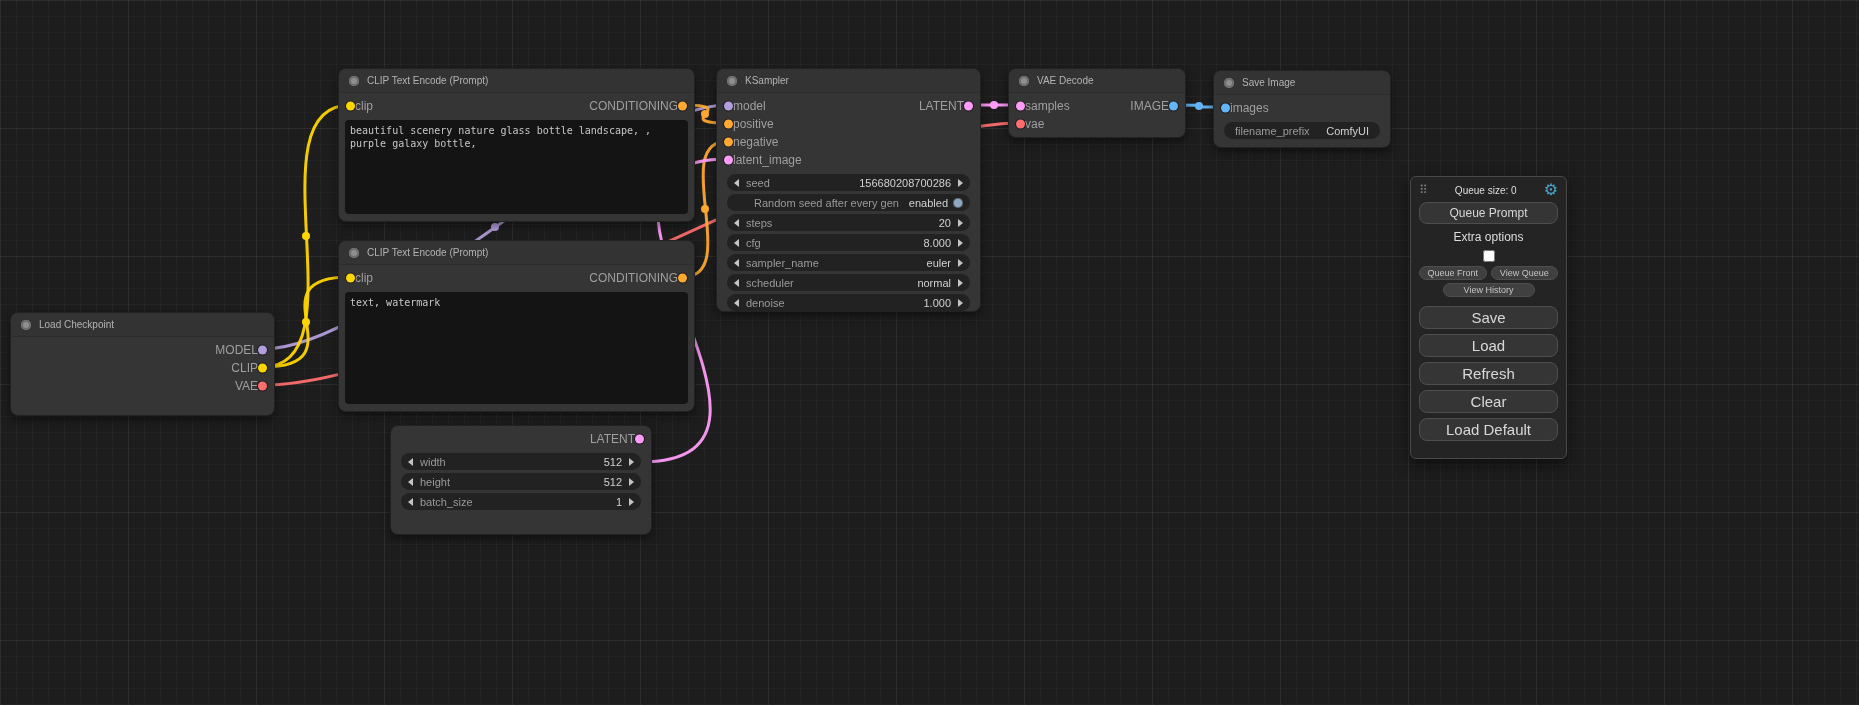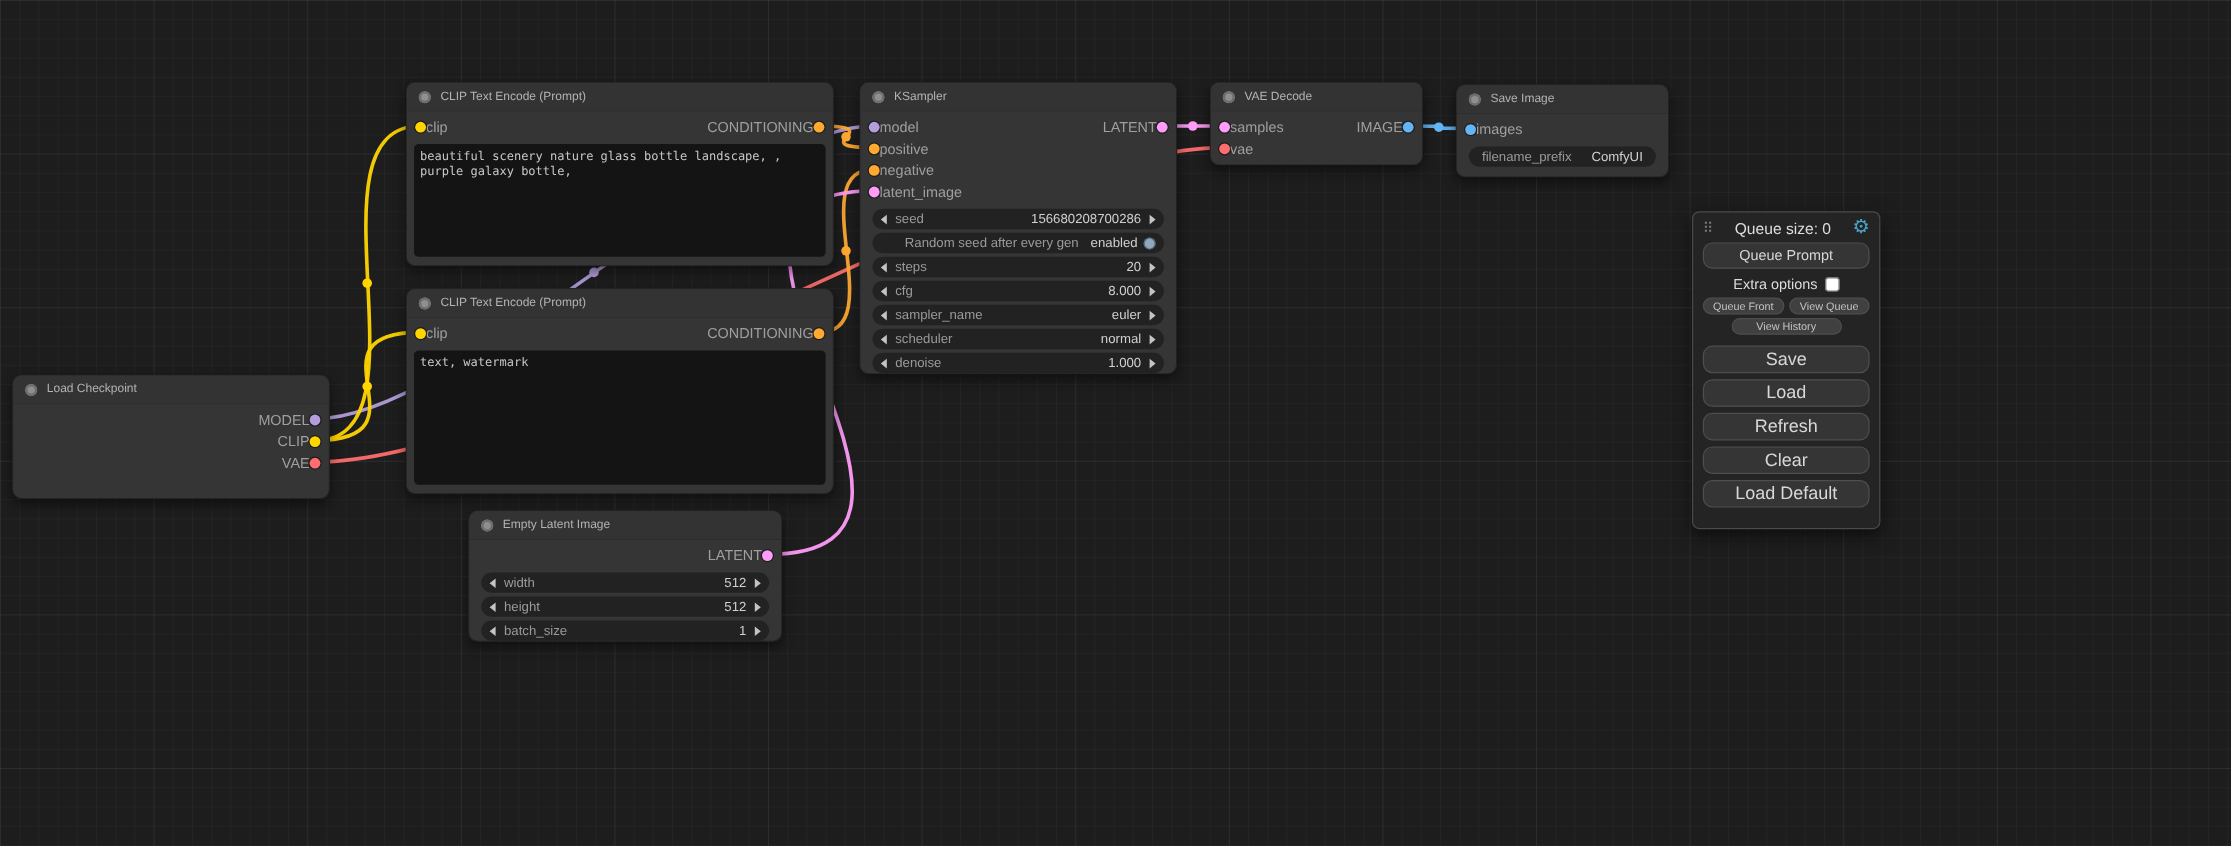--- a/index.html
+++ b/index.html
@@ -88,31 +88,31 @@
     background:#242424;
     border:1px solid #4a4a4a;
     border-radius:6px;
     box-shadow: 0 5px 14px rgba(0,0,0,0.55);
     padding:5px 8px 12px;
     color:#dddddd;
     text-align:center;
   }
   .menu-header { display:flex; align-items:center; margin-bottom:4px; }
   .drag-handle { color:#787878; font-size:12px; cursor:move; }
-  .queue-size { flex:1; font-size:13px; color:#dddddd; }
+  .queue-size { flex:1; font-size:10px; color:#dddddd; }
   .gear { font-size:16px; line-height:1; cursor:pointer; }
   .btn {
     display:block; width:100%;
     background:#353535; border:1px solid #4e4e4e; border-radius:8px;
     color:#d8d8d8; font-family:inherit;
     cursor:pointer; text-align:center;
   }
   .btn-queue { font-size:12px; padding:3px 0; margin:3px 0 6px; }
   .btn-main  { font-size:15px; padding:2px 0; margin:5px 0; }
-  .extra-row { display:flex; align-items:center; justify-content:center; gap:6px; font-size:12px; margin:3px 0 4px; }
+  .extra-row { display:flex; align-items:center; justify-content:center; gap:6px; font-size:12px; margin:3px 0 4px;flex-direction:column; }
   .extra-row input { width:12px; height:12px; }
   .small-row { display:flex; gap:4px; margin:1px 0; }
   .btn-sm { flex:1; display:inline-block; background:#404040; border:1px solid #4e4e4e; border-radius:7px; color:#c4c4c4; font-size:9px; padding:1px 4px; font-family:inherit; cursor:pointer; }
   .hist-row { margin:3px 0 9px; }
   .btn-hist { flex:0 1 auto; width:92px; margin:0 auto; display:block; }
 </style>
 </head>
 <body>
 
 <svg class="wires" width="1859" height="705">
@@ -191,24 +191,20 @@
       <span class="slot-dot in" style="background: rgb(255, 213, 0);"></span>
       <span>clip</span>
       <span class="out-label">CONDITIONING</span>
       <span class="slot-dot out" style="background: rgb(255, 169, 49);"></span>
     </div>
   </div>
   <textarea class="prompt-text" style="height: 112px;">text, watermark</textarea>
 </div>
 
 <div class="node" style="left:390px; top:425px; width:262px; height:110px;">
-  <div class="node-title">
-    <span class="title-dot"></span>
-    <span>Empty Latent Image</span>
-  </div>
   <div class="slots">
     <div class="slot-row">
       <span class="out-label">LATENT</span>
       <span class="slot-dot out" style="background: rgb(255, 156, 249);"></span>
     </div>
   </div>
   <div class="widgets">
     <div class="widget">
       <span class="arr-l"></span>
       <span class="w-label">width</span>

